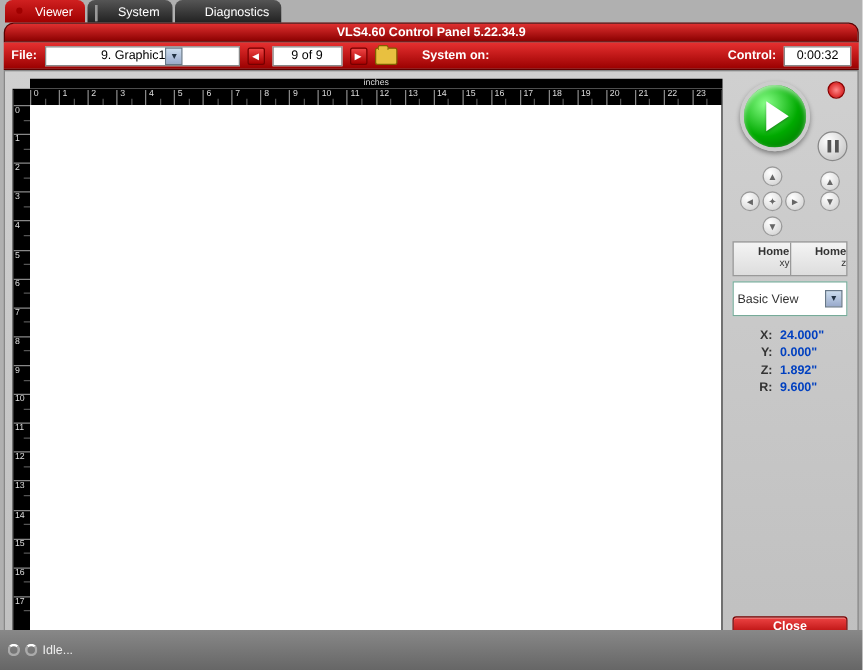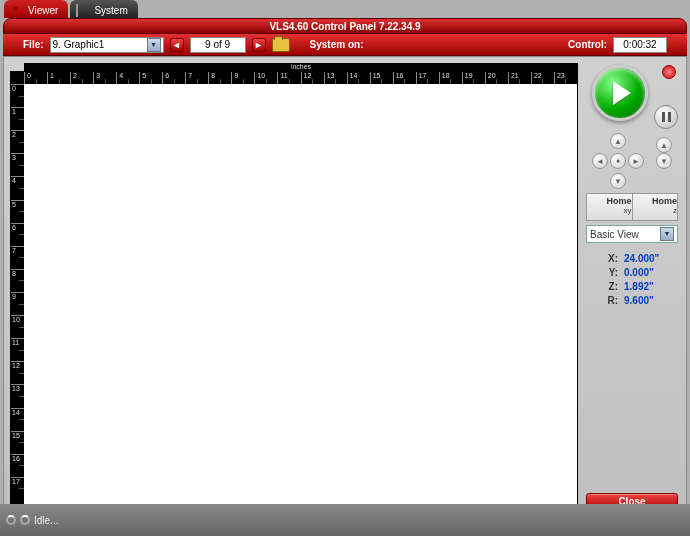--- a/index.html
+++ b/index.html
@@ -13,23 +13,23 @@
   .tab-icon { width: 14px; height: 10px; display: inline-block; }
   .eye { background: #fff; border-radius: 50%; width: 12px; height: 8px; position: relative; }
   .eye::after { content:""; position:absolute; width:5px; height:5px; background:#a00000; border-radius:50%; top:1px; left:3px;}
   .chip { background:#666; width:10px; height:10px; border:1px solid #999;}
   .diag { background:#333; width:10px; height:10px; border-radius:3px;}
 
   
   .titlebar { height: 16px; background: linear-gradient(#e03030, #8a0000); border:1px solid #5a0000; border-radius: 8px 8px 0 0; margin: 0 3px; text-align: center; font-size: 10px; color: #fff; line-height: 15px; font-weight: bold; }
 
   
-  .toolbar { height: 22px; background: linear-gradient(#e63030, #9a0000); margin: 0 3px; display: flex; align-items: center; padding: 0 20px; gap: 6px; font-size: 10px; color:#fff; border-bottom:1px solid #600000;}
+  .toolbar { height: 22px; background: linear-gradient(#e63030, #9a0000); margin: 0 3px; display: flex; align-items: center; padding: 0 6px; gap: 6px; font-size: 10px; color:#fff; border-bottom:1px solid #600000;}
   .toolbar .label { font-weight: bold; }
-  .file-select { background:#fff; color:#000; border:1px solid #888; height:16px; width:114px; font-size:10px; padding:0 2px; display:flex; align-items:center; justify-content:space-between;}
+  .file-select { background:#fff; color:#000; border:1px solid #888; height:16px; width:156px; font-size:10px; padding:0 2px; display:flex; align-items:center; justify-content:center;}
   .file-select .dd { width:14px; height:14px; background:linear-gradient(#cde,#9ac); border:1px solid #678; text-align:center; font-size:8px; line-height:12px; color:#234;}
   .nav-btn { width:14px; height:14px; background:linear-gradient(#e44,#a00); border:1px solid #700; border-radius:2px; display:flex; align-items:center; justify-content:center; color:#fff; font-size:9px; cursor:pointer;}
   .page-box { background:#fff; color:#000; width:56px; height:16px; text-align:center; font-size:10px; line-height:14px; border:1px solid #888;}
   .folder { width:18px; height:14px; background: #e8c040; border:1px solid #806000; border-radius:2px; position:relative;}
   .folder::before{content:"";position:absolute;top:-3px;left:1px;width:7px;height:3px;background:#e8c040;border:1px solid #806000;border-bottom:none;border-radius:2px 2px 0 0;}
   .created-box { background:#fff5e0; color:#704000; height:16px; padding:0 6px; font-size:10px; line-height:14px; border:1px solid #caa860;}
   .spacer { flex:1; }
   .runtime-box { background:#fff; color:#000; width:54px; height:16px; text-align:center; font-size:10px; line-height:14px; border:1px solid #888;}
 
   
@@ -64,21 +64,21 @@
   .jog-btn { position:absolute; width:16px;height:16px;border-radius:50%;background:radial-gradient(circle at 35% 30%,#fff,#ccc);border:1px solid #999;display:flex;align-items:center;justify-content:center;font-size:8px;color:#666;cursor:pointer;}
   .jog-up{top:0;left:20px;} .jog-down{bottom:0;left:20px;} .jog-left{left:2px;top:20px;} .jog-right{right:2px;top:20px;} .jog-center{top:20px;left:20px;}
   .z-cluster{position:absolute;right:2px;top:4px;width:20px;}
   .zu{width:16px;height:16px;} .zd{width:16px;height:16px;margin-top:16px;}
 
   .home-row { display:flex; border:1px solid #999; background:linear-gradient(#f4f4f4,#ddd); height:28px;}
   .home-btn { flex:1; text-align:right; font-size:9px; padding:2px 0; border-right:1px solid #999; cursor:pointer; color:#333; font-weight:bold; line-height:10px;}
   .home-btn:last-child{border-right:none;}
   .home-btn .sub{font-size:8px; font-weight:normal;}
 
-  .view-select { height:18px; border:1px solid #7a9; background:#fff; font-size:10px; display:flex; align-items:center; padding:0 3px; justify-content:space-between; color:#333;}
+  .view-select { height:28px; border:1px solid #7a9; background:#fff; font-size:10px; display:flex; align-items:center; padding:0 3px; justify-content:space-between; color:#333;}
   .view-select .dd{width:14px;height:14px;background:linear-gradient(#cde,#9ac);border:1px solid #678;text-align:center;font-size:8px;line-height:12px;color:#234;}
 
   .coords { font-size:10px; padding:6px 2px 0 18px;}
   .coords .row{display:flex; gap:6px; margin-bottom:3px;}
   .coords .lbl{width:14px; text-align:right; font-weight:bold; color:#333;}
   .coords .val{color:#0040c0; font-weight:bold;}
 
   .pflex{flex:1;}
   .panel-btn { height:18px; background:linear-gradient(#e44,#a00); border:1px solid #700; border-radius:3px; color:#fff; font-size:10px; text-align:center; line-height:16px; cursor:pointer; font-weight:bold; box-shadow:inset 0 1px 0 rgba(255,255,255,.3);}
 
@@ -91,23 +91,27 @@
 
 <div class="tabs">
   <div class="tab active">
     <span class="tab-icon"><span class="eye"></span></span>
     <span>Viewer</span>
   </div>
   <div class="tab inactive">
     <span class="tab-icon"><span class="chip"></span></span>
     <span>System</span>
   </div>
+  <div class="tab inactive">
+    <span class="tab-icon"><span class="diag"></span></span>
+    <span>Diagnostics</span>
+  </div>
 </div>
 
-<div class="titlebar">VLS4.60   Control Panel   7.22.34.9</div>
+<div class="titlebar">VLS4.60   Control Panel   5.22.34.9</div>
 
 <div class="toolbar">
   <span class="label">File:</span>
   <div class="file-select">
     <span>9. Graphic1</span>
     <span class="dd">▾</span>
   </div>
   <div class="nav-btn">◄</div>
   <div class="page-box">9 of 9</div>
   <div class="nav-btn">►</div>

